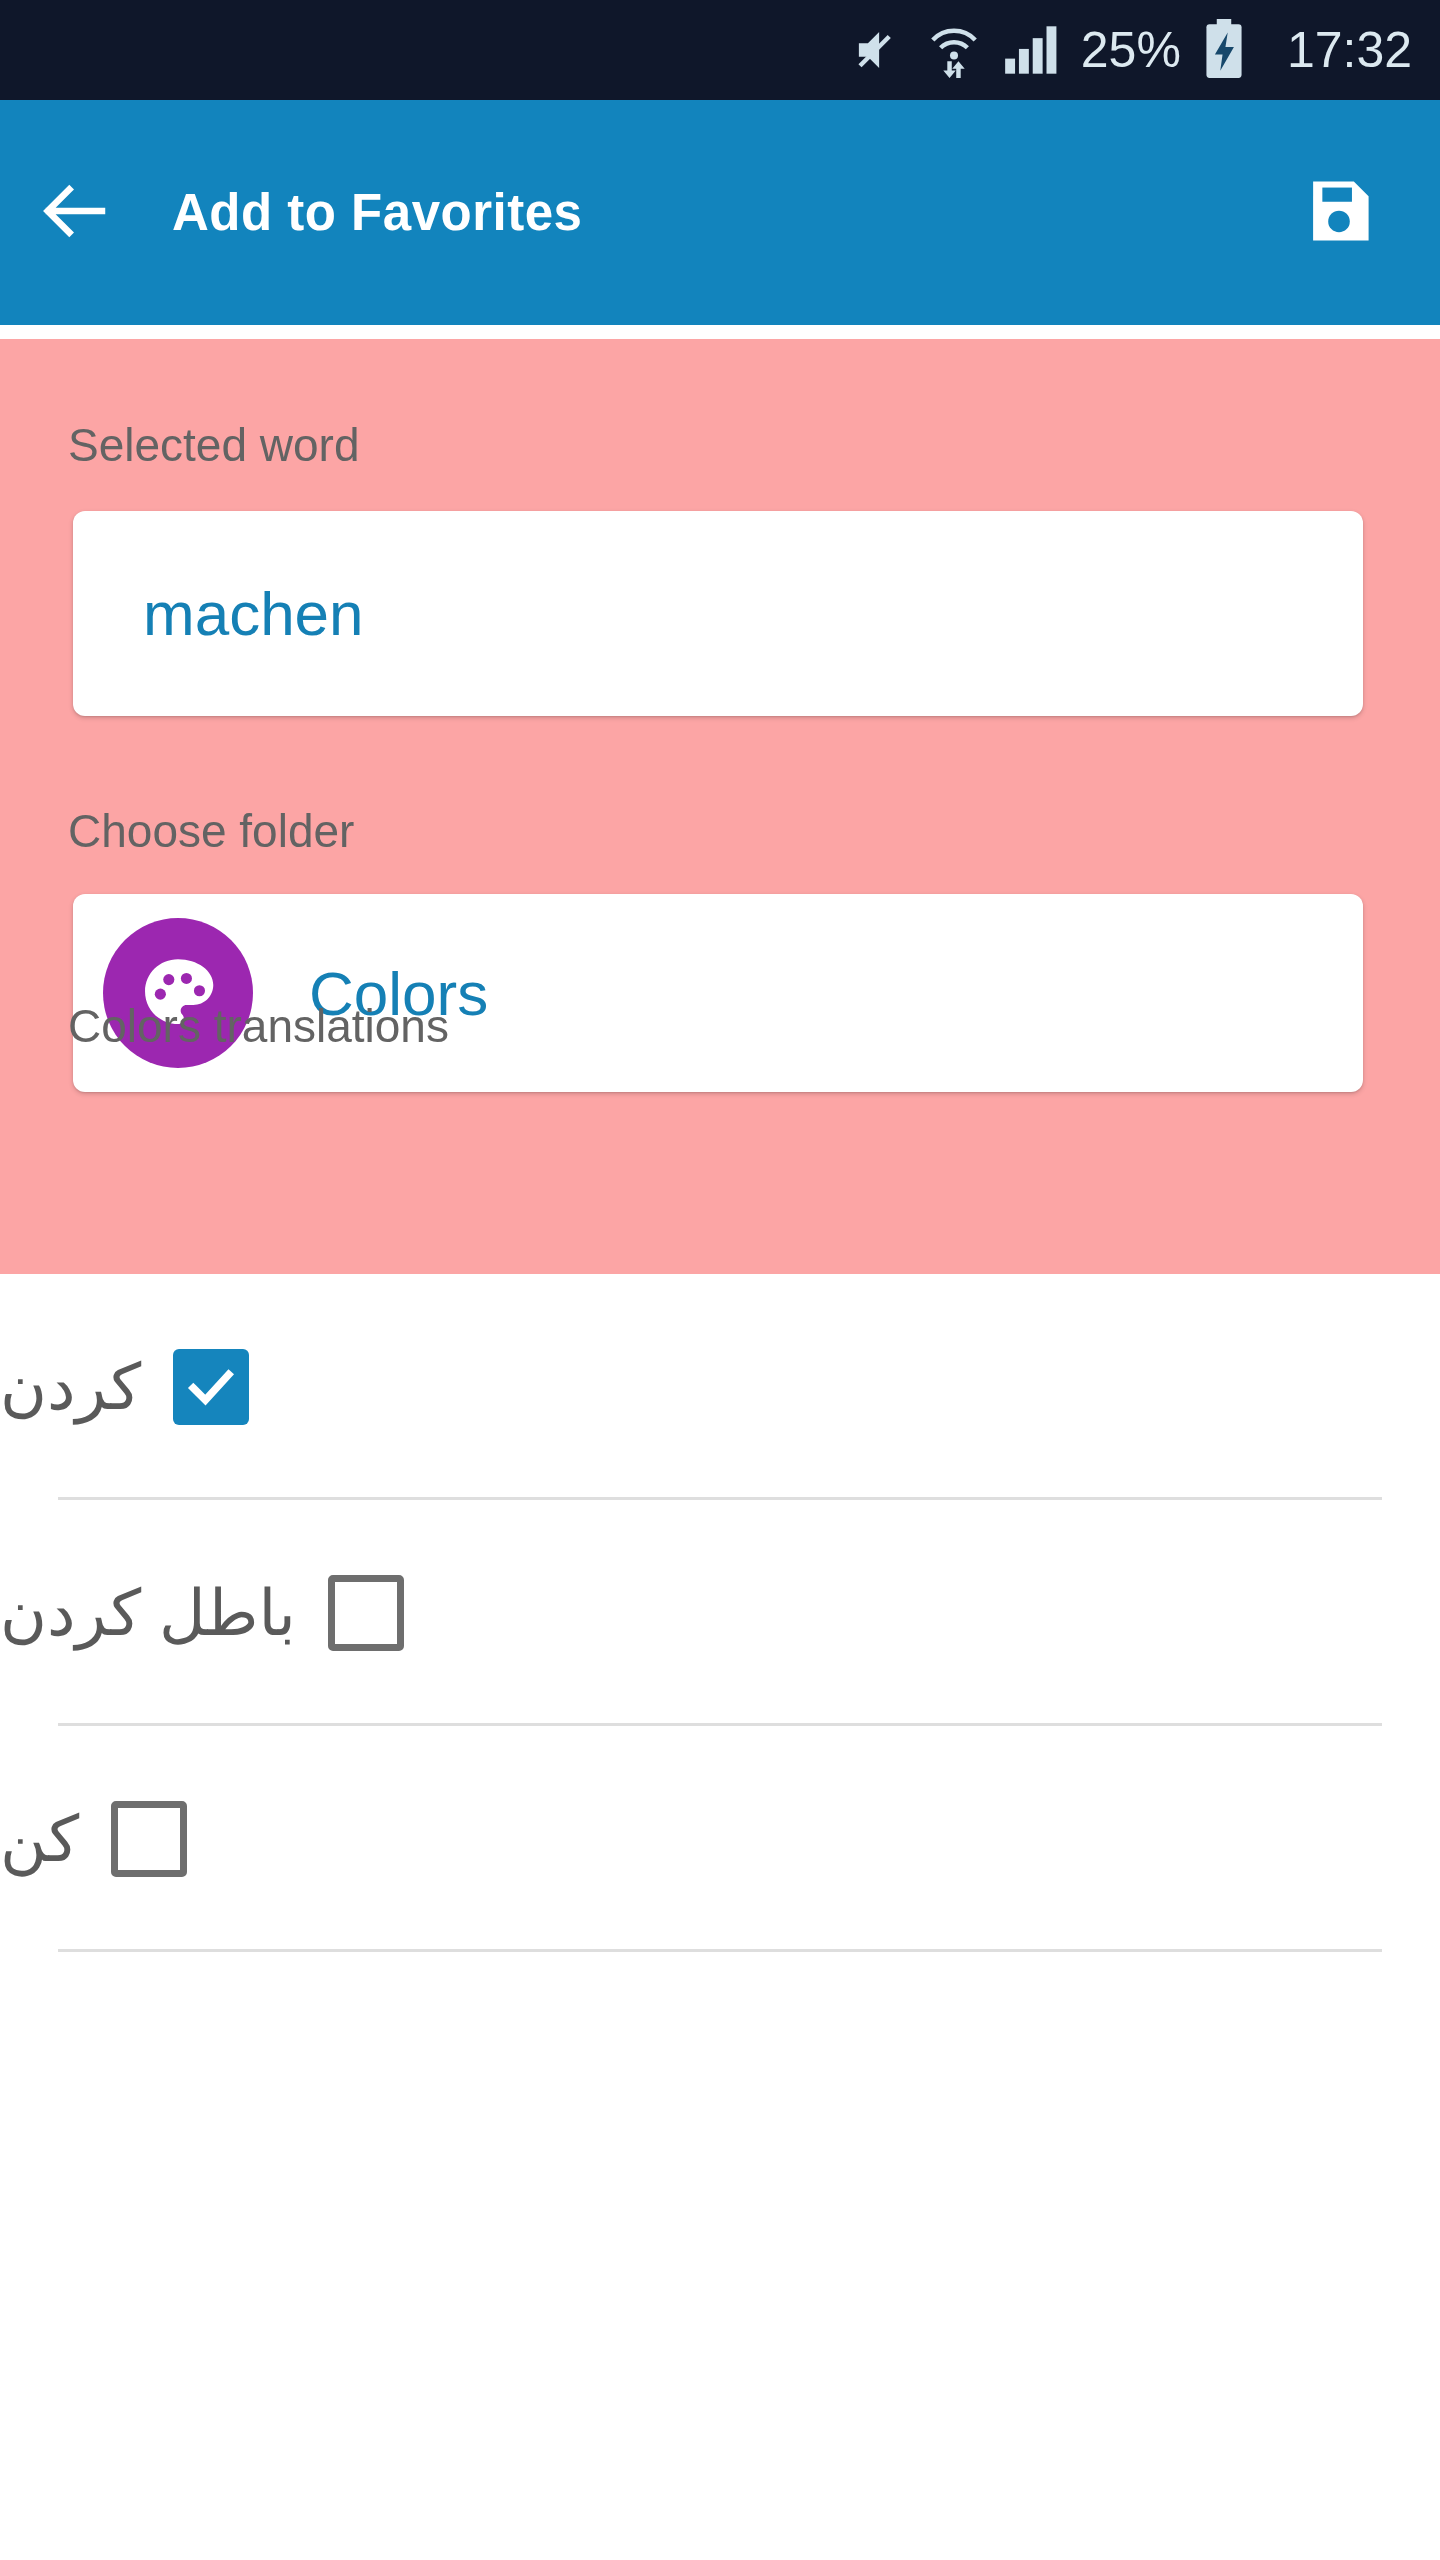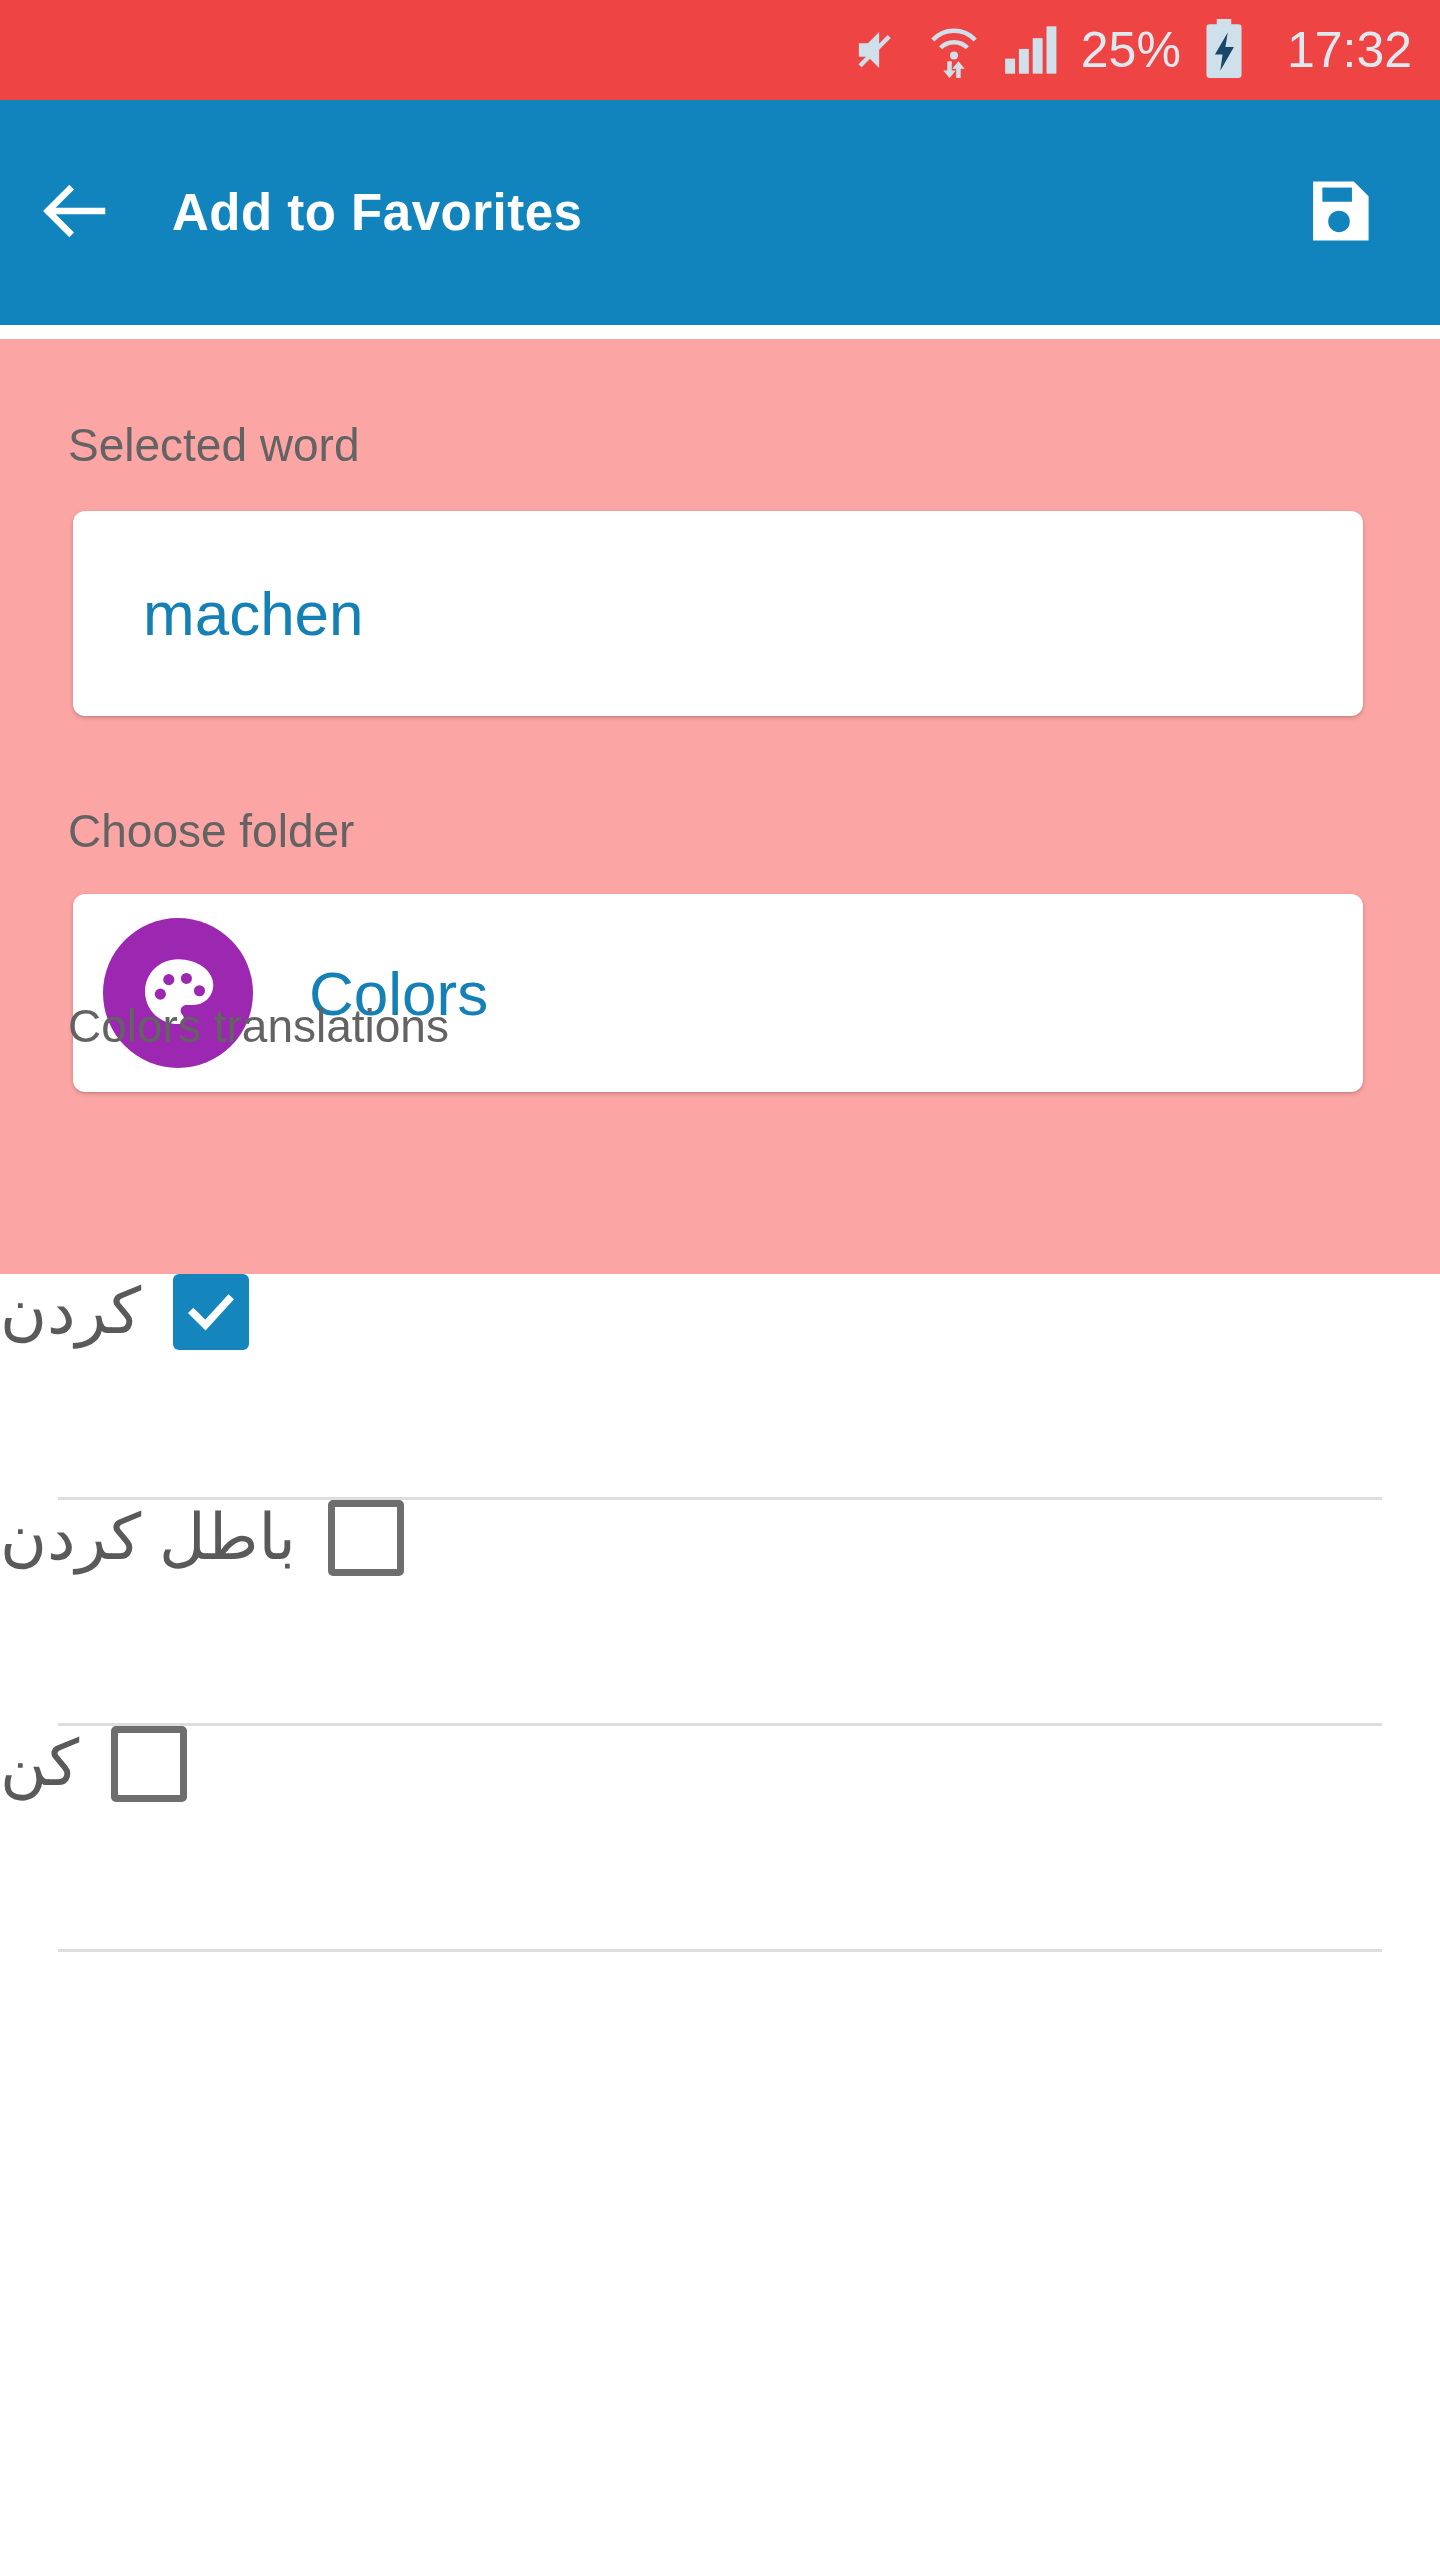--- a/index.html
+++ b/index.html
@@ -7,21 +7,21 @@
     width:1440px; height:2560px;
     background:#ffffff;
     font-family:"Liberation Sans", sans-serif;
     overflow:hidden;
   }
   #screen { position:relative; width:1440px; height:2560px; }
 
   
   .statusbar{
     position:absolute; left:0; top:0; width:1440px; height:100px;
-    background:#ef4444;
+    background:#0f172a;
     display:flex; align-items:center; justify-content:flex-end;
     padding-right:28px;
   }
   .sb-group{ display:flex; align-items:center; gap:22px; }
   .sb-ico{ display:flex; align-items:center; justify-content:center; }
   .sb-text{
     color:#dce9f0; font-size:50px; font-weight:400;
     letter-spacing:0px; line-height:1;
   }
   .sb-clock{ margin-left:20px; }
@@ -92,21 +92,21 @@
     background:#d8d9da;
   }
 
   
   .trans-list{
     position:absolute; left:0; top:1274px; width:1440px;
   }
   .trans-row{
     position:relative; width:1440px; height:226px;
     background:#ffffff;
-    display:flex; justify-content:flex-end;
+    display:flex; align-items:center; justify-content:flex-end;
     direction:rtl;
     padding-right:44px;
   }
   .row-divider{
     position:absolute; left:58px; right:58px; bottom:0;
     height:3px; background:#dedede;
   }
   .cb{
     width:76px; height:76px; flex:0 0 auto;
     display:flex; align-items:center; justify-content:center;

